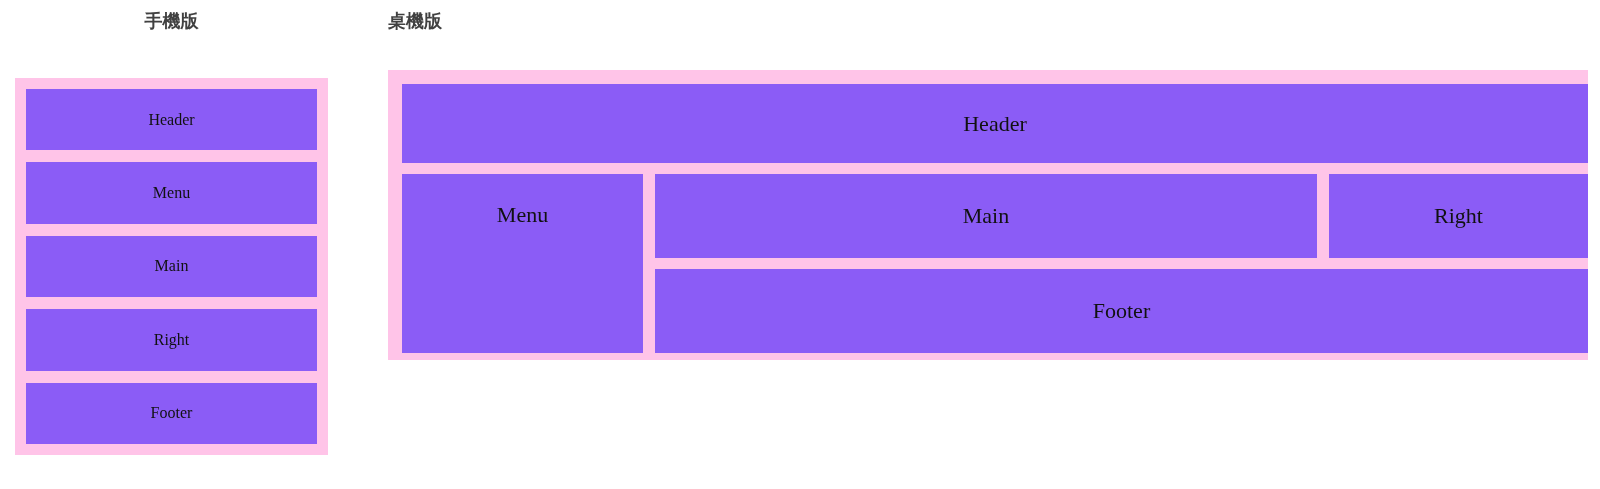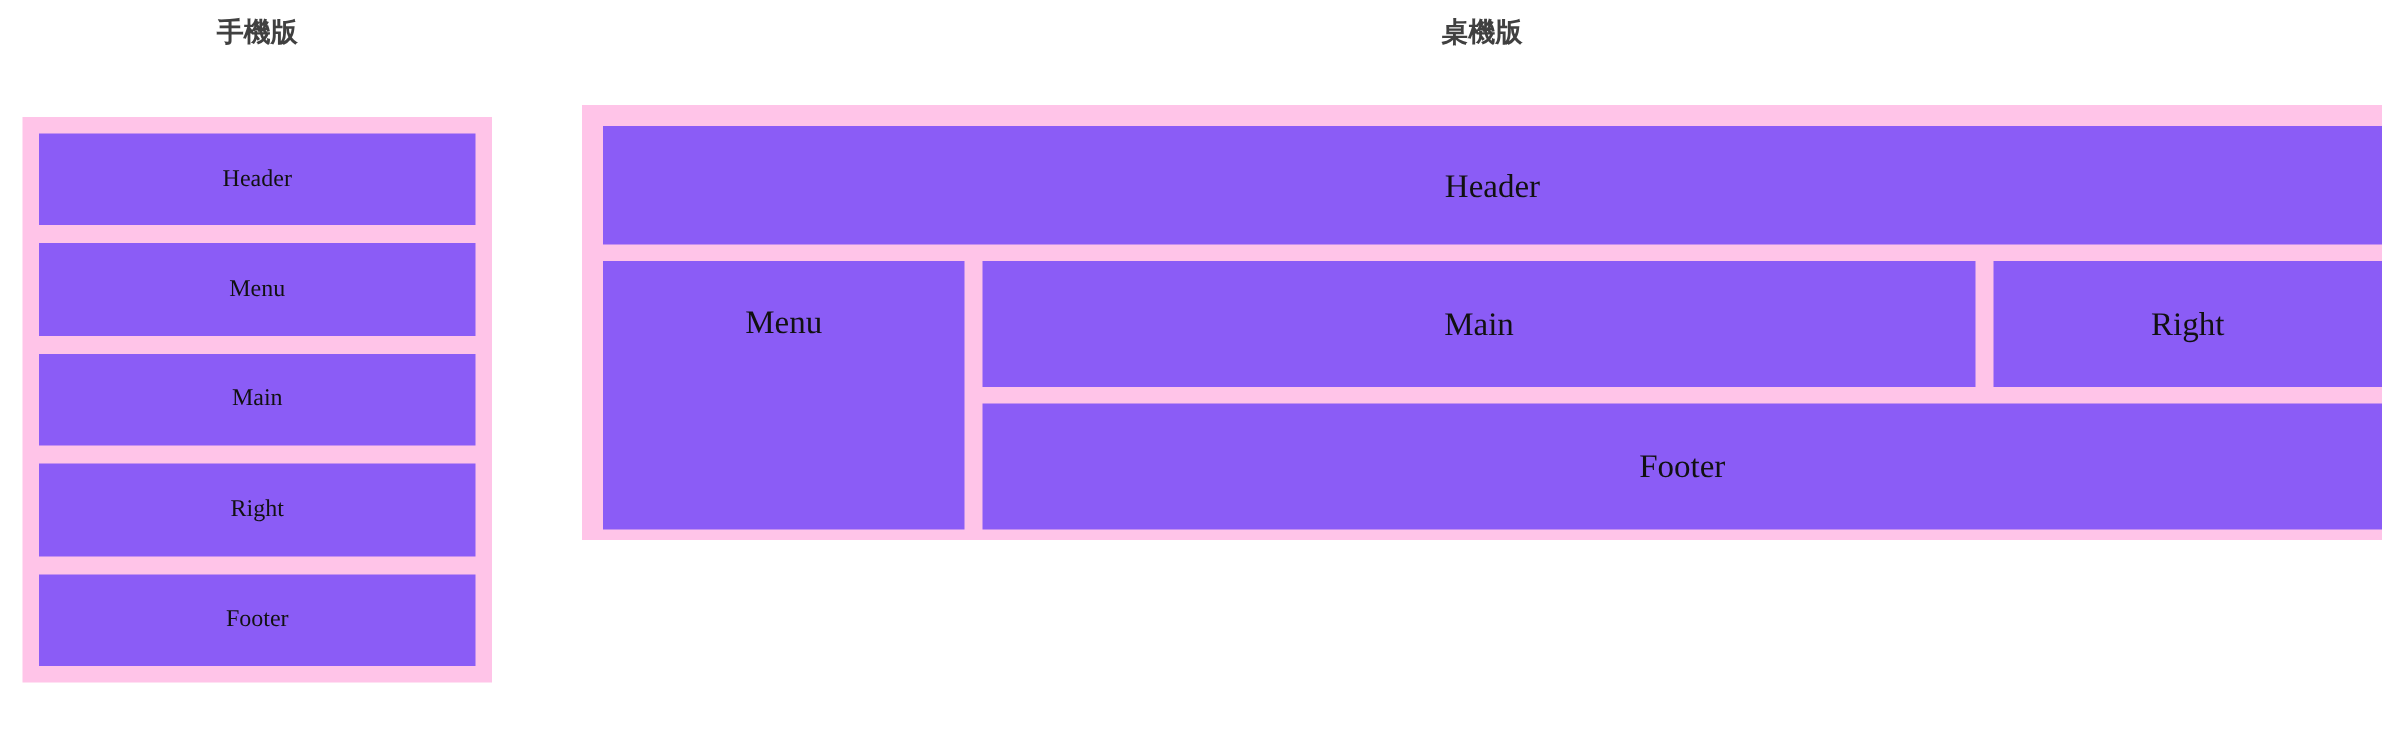--- a/index.html
+++ b/index.html
@@ -29,21 +29,21 @@
   #title-mobile {
     top: 12px;
     left: 0;
     width: 343px;
     text-align: center;
   }
   #title-desktop {
     top: 12px;
     left: 388px;
     width: 1200px;
-    text-align: center;
+    text-align: left;
     font-family: Liberation Serif, serif;
   }
 
   
   .cell {
     background: #8b5cf6;
     color: #111111;
     display: flex;
     align-items: center;
     justify-content: center;

